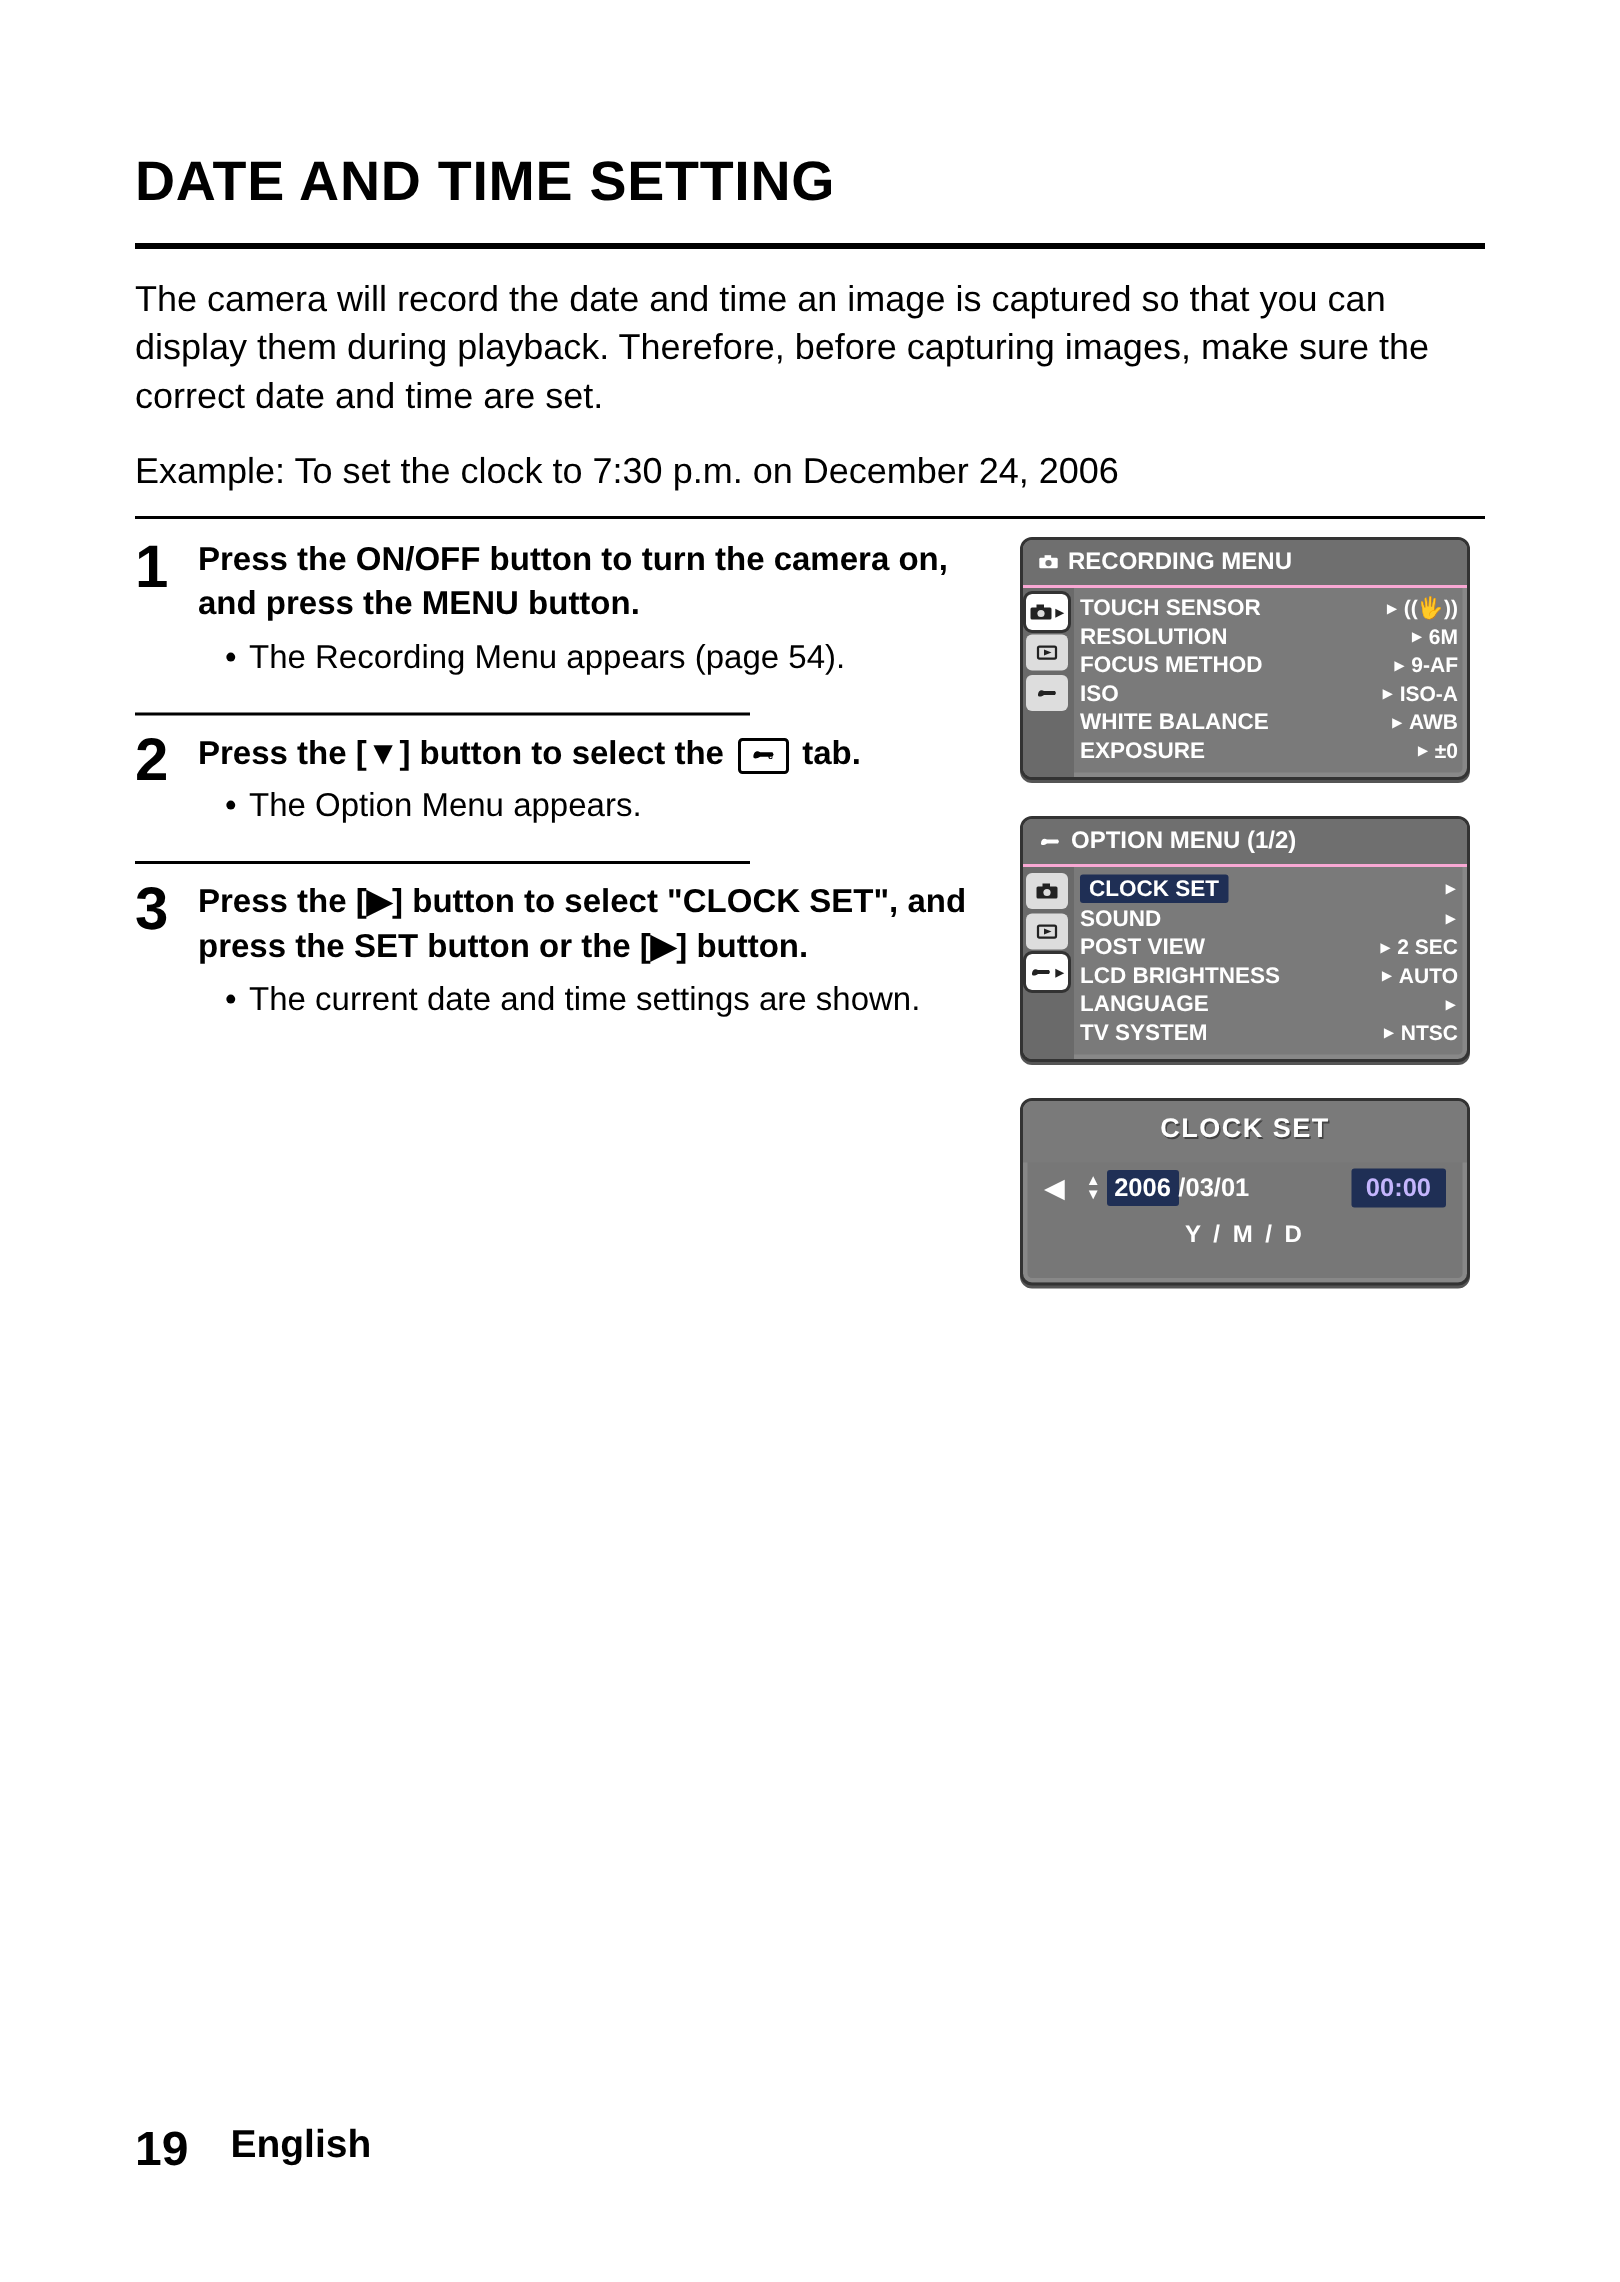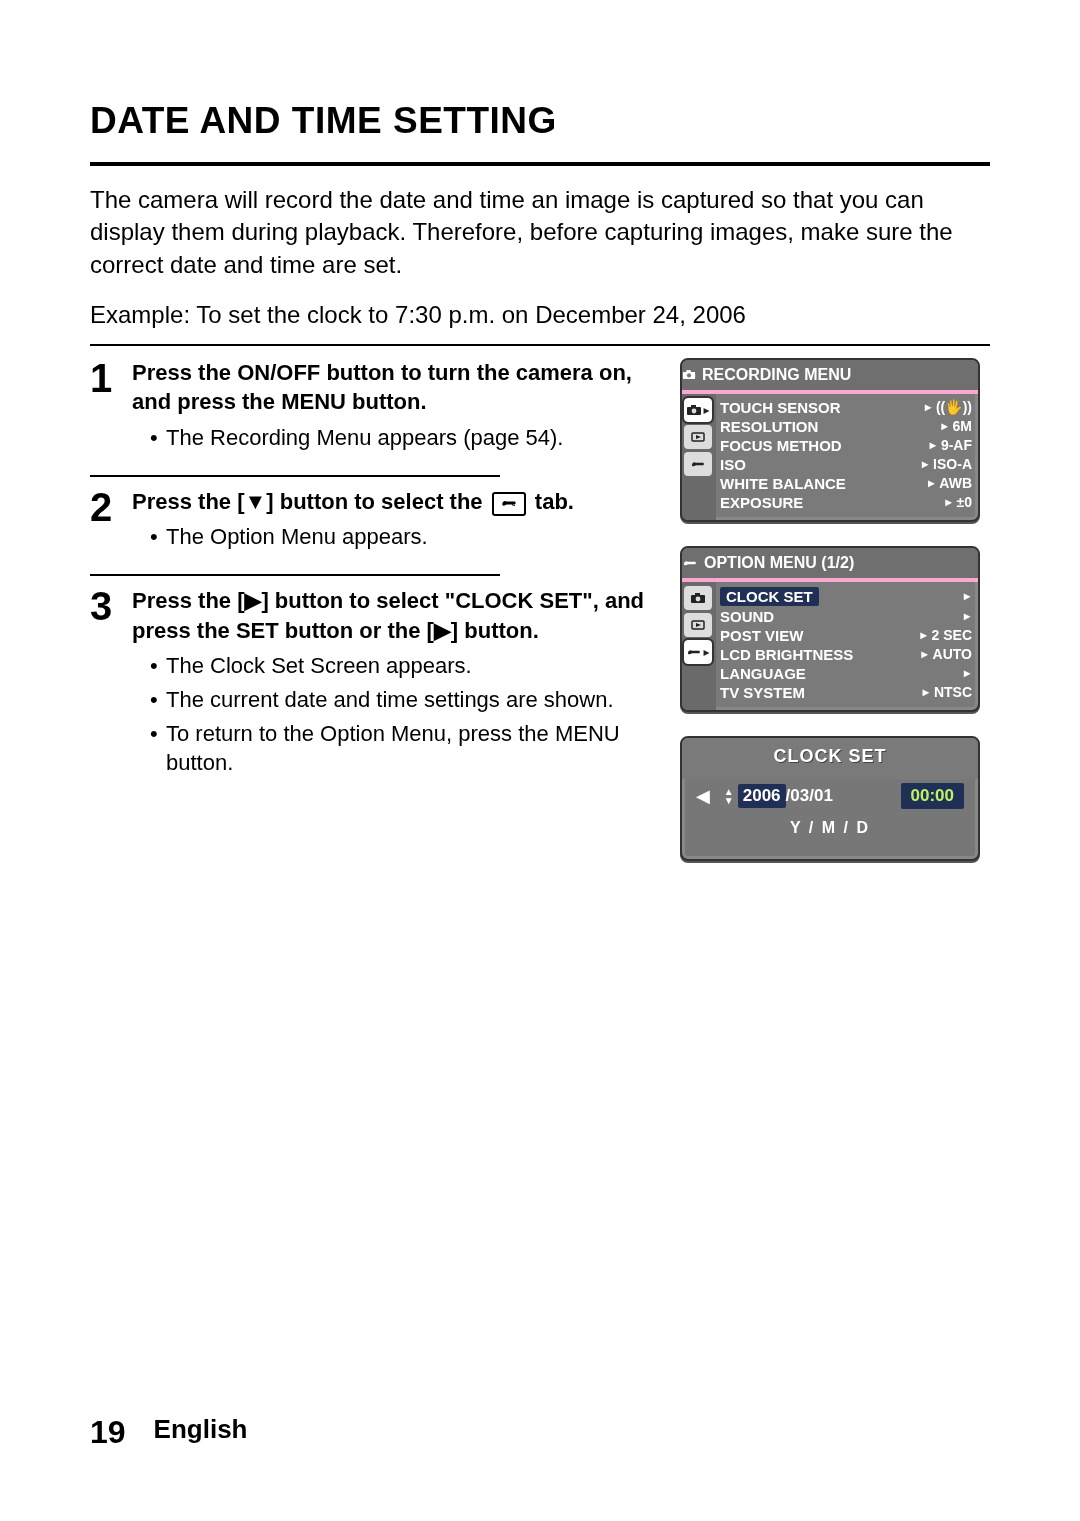--- a/index.html
+++ b/index.html
@@ -108,26 +108,26 @@
     color: #fff;
     font-family: Arial, Helvetica, sans-serif;
     font-size: 15px;
     overflow: hidden;
     box-shadow: inset 0 0 0 3px #888, 0 2px 0 #555;
     margin-bottom: 24px;
   }
   .lcd .lcd-title {
     background: #6f6f6f;
     font-weight: bold;
-    padding: 6px 0;
+    padding: 6px 10px;
     font-size: 16px;
     display:flex;
     align-items:center;
     gap:6px;
-    border-bottom:4px solid #f9a8d4;
+    border-bottom:2px solid #f9a8d4;
   }
   .lcd .lcd-body {
     display: flex;
   }
   .lcd .tabstrip {
     width: 34px;
     background: #6a6a6a;
     padding: 4px 2px;
     display:flex;
     flex-direction:column;
@@ -223,21 +223,21 @@
     align-items:center;
   }
   .cs-date .year{
     background:#1f2f55;
     padding:2px 5px;
     border-radius:2px;
   }
   .cs-date-str { display:flex; align-items:center;}
   .cs-time{
     background:#1f2f55;
-    color:#bef264;
+    color:#c4b5fd;
     font-weight:bold;
     font-size:17px;
     padding:3px 10px;
     border-radius:2px;
   }
   .cs-format{
     text-align:center;
     font-weight:bold;
     letter-spacing:2px;
     font-size:16px;
@@ -336,23 +336,21 @@
       </div>
     </div>
 
     <hr class="section-rule">
 
     <div class="step-row">
       <div class="step-num">3</div>
       <div class="step-body">
         <div class="step-head">Press the [▶] button to select "CLOCK SET", and press the SET button or the [▶] button.</div>
         <ul class="sub">
-          <li>The Clock Set Screen appears.</li>
           <li>The current date and time settings are shown.</li>
-          <li>To return to the Option Menu, press the MENU button.</li>
         </ul>
       </div>
     </div>
 
   </div>
 
   <div class="illos">
 
     <div class="lcd">
       <div class="lcd-title">

